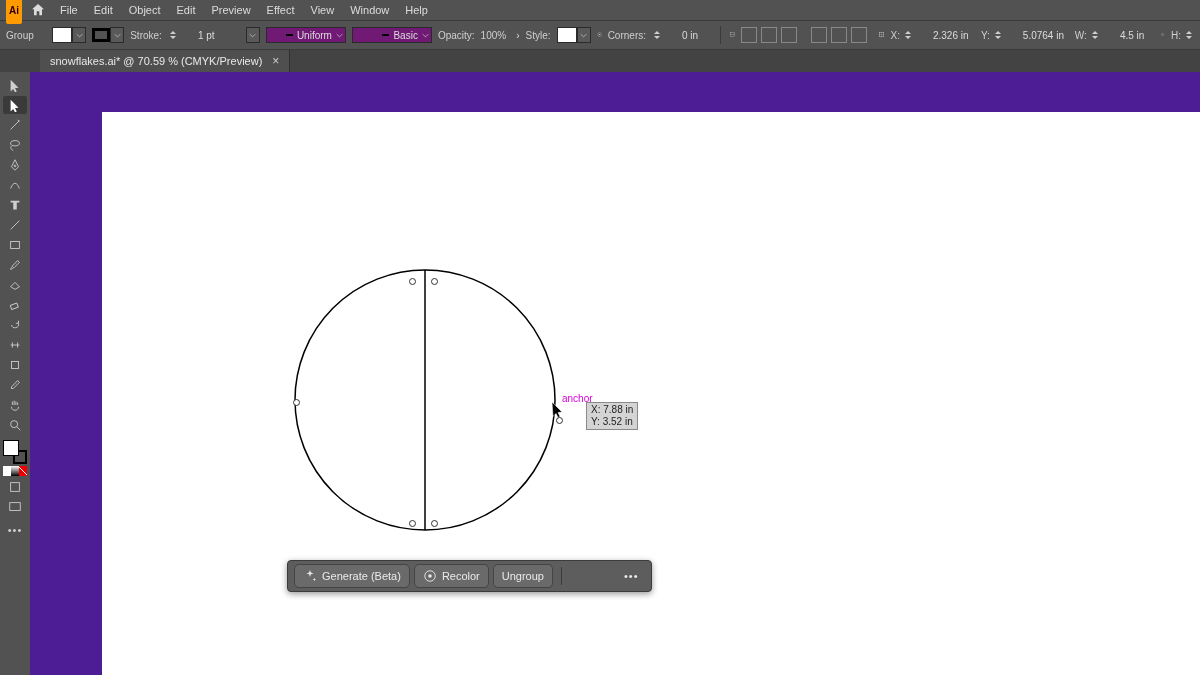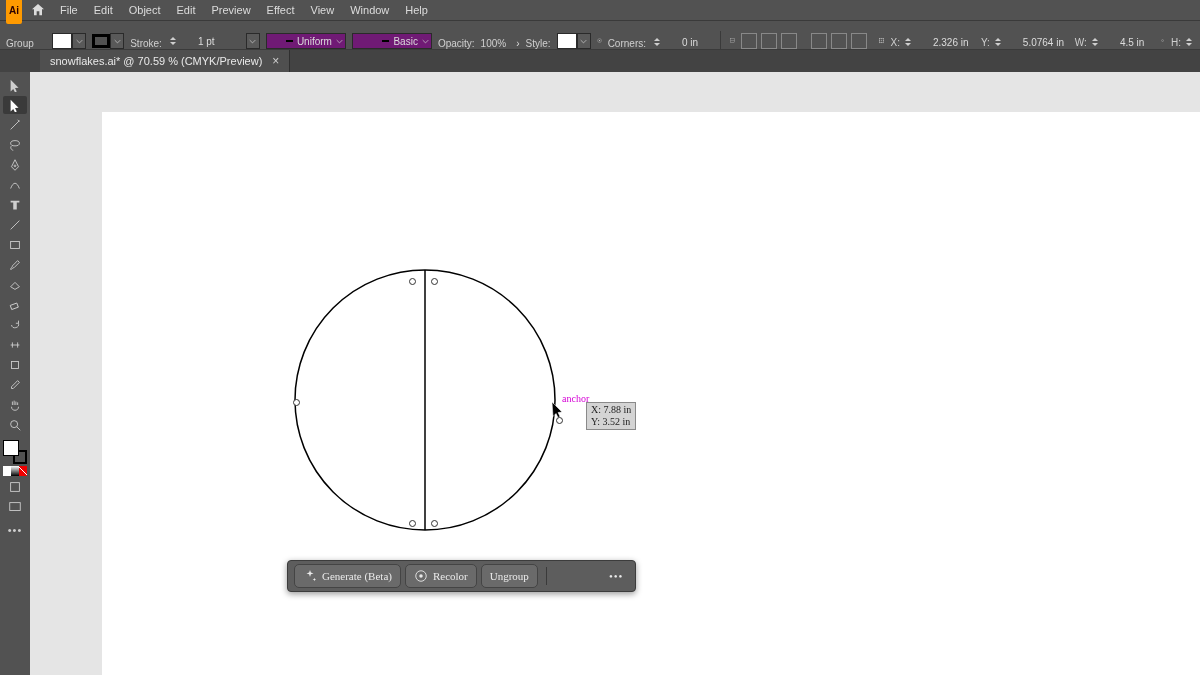--- a/index.html
+++ b/index.html
@@ -2,21 +2,21 @@
 <html><head>
 <meta charset="utf-8">
 <style>
   html,body{margin:0;padding:0;width:1200px;height:675px;background:#4f4f4f;font-family:"Segoe UI",Tahoma,sans-serif;font-size:11px;color:#dcdcdc;overflow:hidden;user-select:none}
   
   .menubar{height:20px;background:#525252;display:flex;align-items:center;padding:0 6px;border-bottom:1px solid #3a3a3a}
   .ai-logo{width:16px;height:28px;background:#ff9a00;color:#2b0000;font-weight:bold;font-size:10px;display:flex;align-items:center;justify-content:center;border-radius:2px;margin-right:8px}
   .home-icn{width:16px;height:16px;margin-right:14px;display:flex;align-items:center;justify-content:center}
   .menubar span.menu{margin-right:16px;font-size:11px;color:#dcdcdc;cursor:default}
   
-  .controlbar{height:28px;background:#525252;display:flex;align-items:flex-end;padding:0 6px;border-bottom:1px solid #3a3a3a;gap:6px;font-size:10px;white-space:nowrap}
+  .controlbar{height:28px;background:#525252;display:flex;align-items:center;padding:0 6px;border-bottom:1px solid #3a3a3a;gap:6px;font-size:10px;white-space:nowrap}
   .controlbar .lbl{color:#cfcfcf;font-size:10px}
   .swatch{width:18px;height:14px;border:1px solid #2a2a2a;display:inline-block}
   .chev{width:12px;height:14px;border:1px solid #2a2a2a;background:#595959;display:flex;align-items:center;justify-content:center}
   .chev svg{width:7px;height:7px}
   .swgrp{display:flex;align-items:center}
   .numfield{display:flex;align-items:center;gap:20px}
   .numfield .stepper{width:10px;height:14px;display:flex;flex-direction:column;justify-content:center;align-items:center}
   .numfield .stepper div{width:0;height:0;border-left:3px solid transparent;border-right:3px solid transparent}
   .numfield .stepper .up{border-bottom:3px solid #cfcfcf;margin-bottom:2px}
   .numfield .stepper .down{border-top:3px solid #cfcfcf}
@@ -26,21 +26,21 @@
   .vsep{width:1px;height:18px;background:#3a3a3a;margin:0 4px}
   .iconbtn{width:16px;height:16px;display:flex;align-items:center;justify-content:center}
   .align-group{display:flex;gap:4px}
   .align-group .a{width:14px;height:14px;border:1px solid #888}
   .tgroup{display:flex;align-items:center;gap:3px}
   
   .tabstrip{height:22px;background:#434343;border-bottom:1px solid #2f2f2f;display:flex;align-items:center;padding-left:40px}
   .doctab{height:22px;background:#4f4f4f;color:#e8e8e8;font-size:11px;display:flex;align-items:center;padding:0 10px;border-right:1px solid #2f2f2f}
   .doctab .x{margin-left:10px;font-size:12px;color:#cfcfcf}
   
-  .workarea{position:absolute;top:72px;left:30px;right:0;bottom:0;background:#e5e5e5;font-family:Liberation Serif, serif;}
+  .workarea{position:absolute;top:72px;left:30px;right:0;bottom:0;background:#4c1d95;}
   .canvas{position:absolute;top:40px;left:72px;right:0;bottom:0;background:#ffffff;}
   
   .toolcol{position:absolute;top:72px;left:0;width:30px;bottom:0;background:#525252;border-right:1px solid #3a3a3a;display:flex;flex-direction:column;align-items:center;padding-top:4px;gap:2px}
   .toolcol .tool{width:24px;height:18px;display:flex;align-items:center;justify-content:center}
   .toolcol .tool.sel{background:#3a3a3a;border-radius:2px}
   .toolcol svg{width:14px;height:14px}
   .fillstroke{position:relative;width:24px;height:24px;margin-top:4px}
   .fillstroke .f{position:absolute;top:0;left:0;width:14px;height:14px;background:#fff;border:1px solid #000}
   .fillstroke .s{position:absolute;bottom:0;right:0;width:14px;height:14px;background:#525252;border:2px solid #000;box-sizing:border-box}
   .swatchrow{width:24px;height:10px;display:flex}

